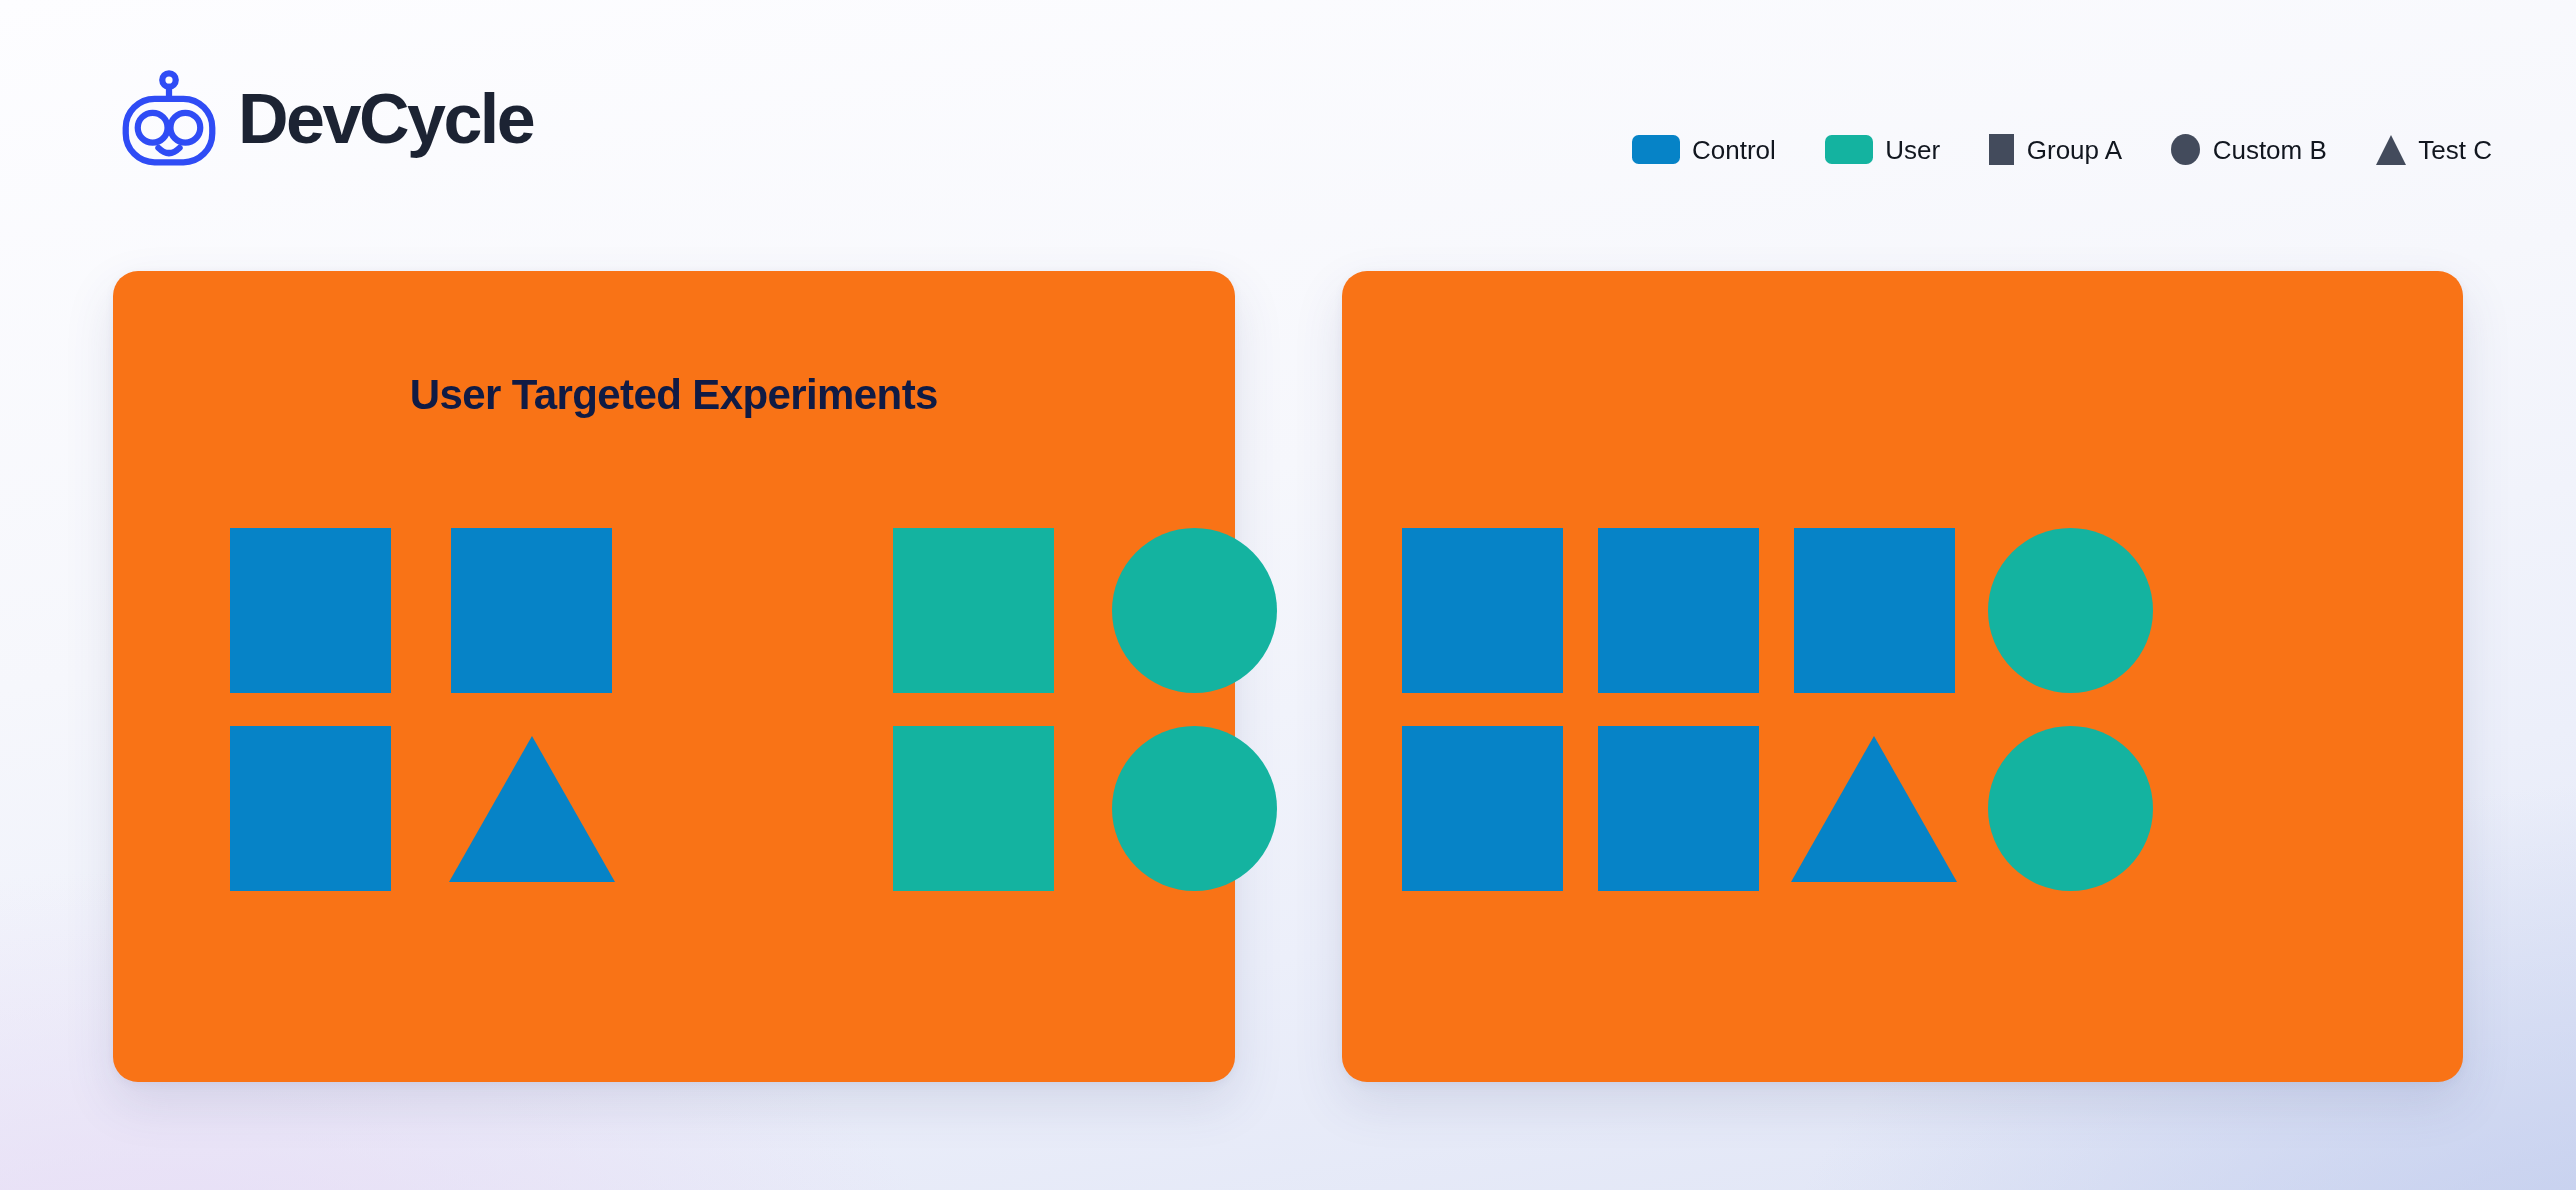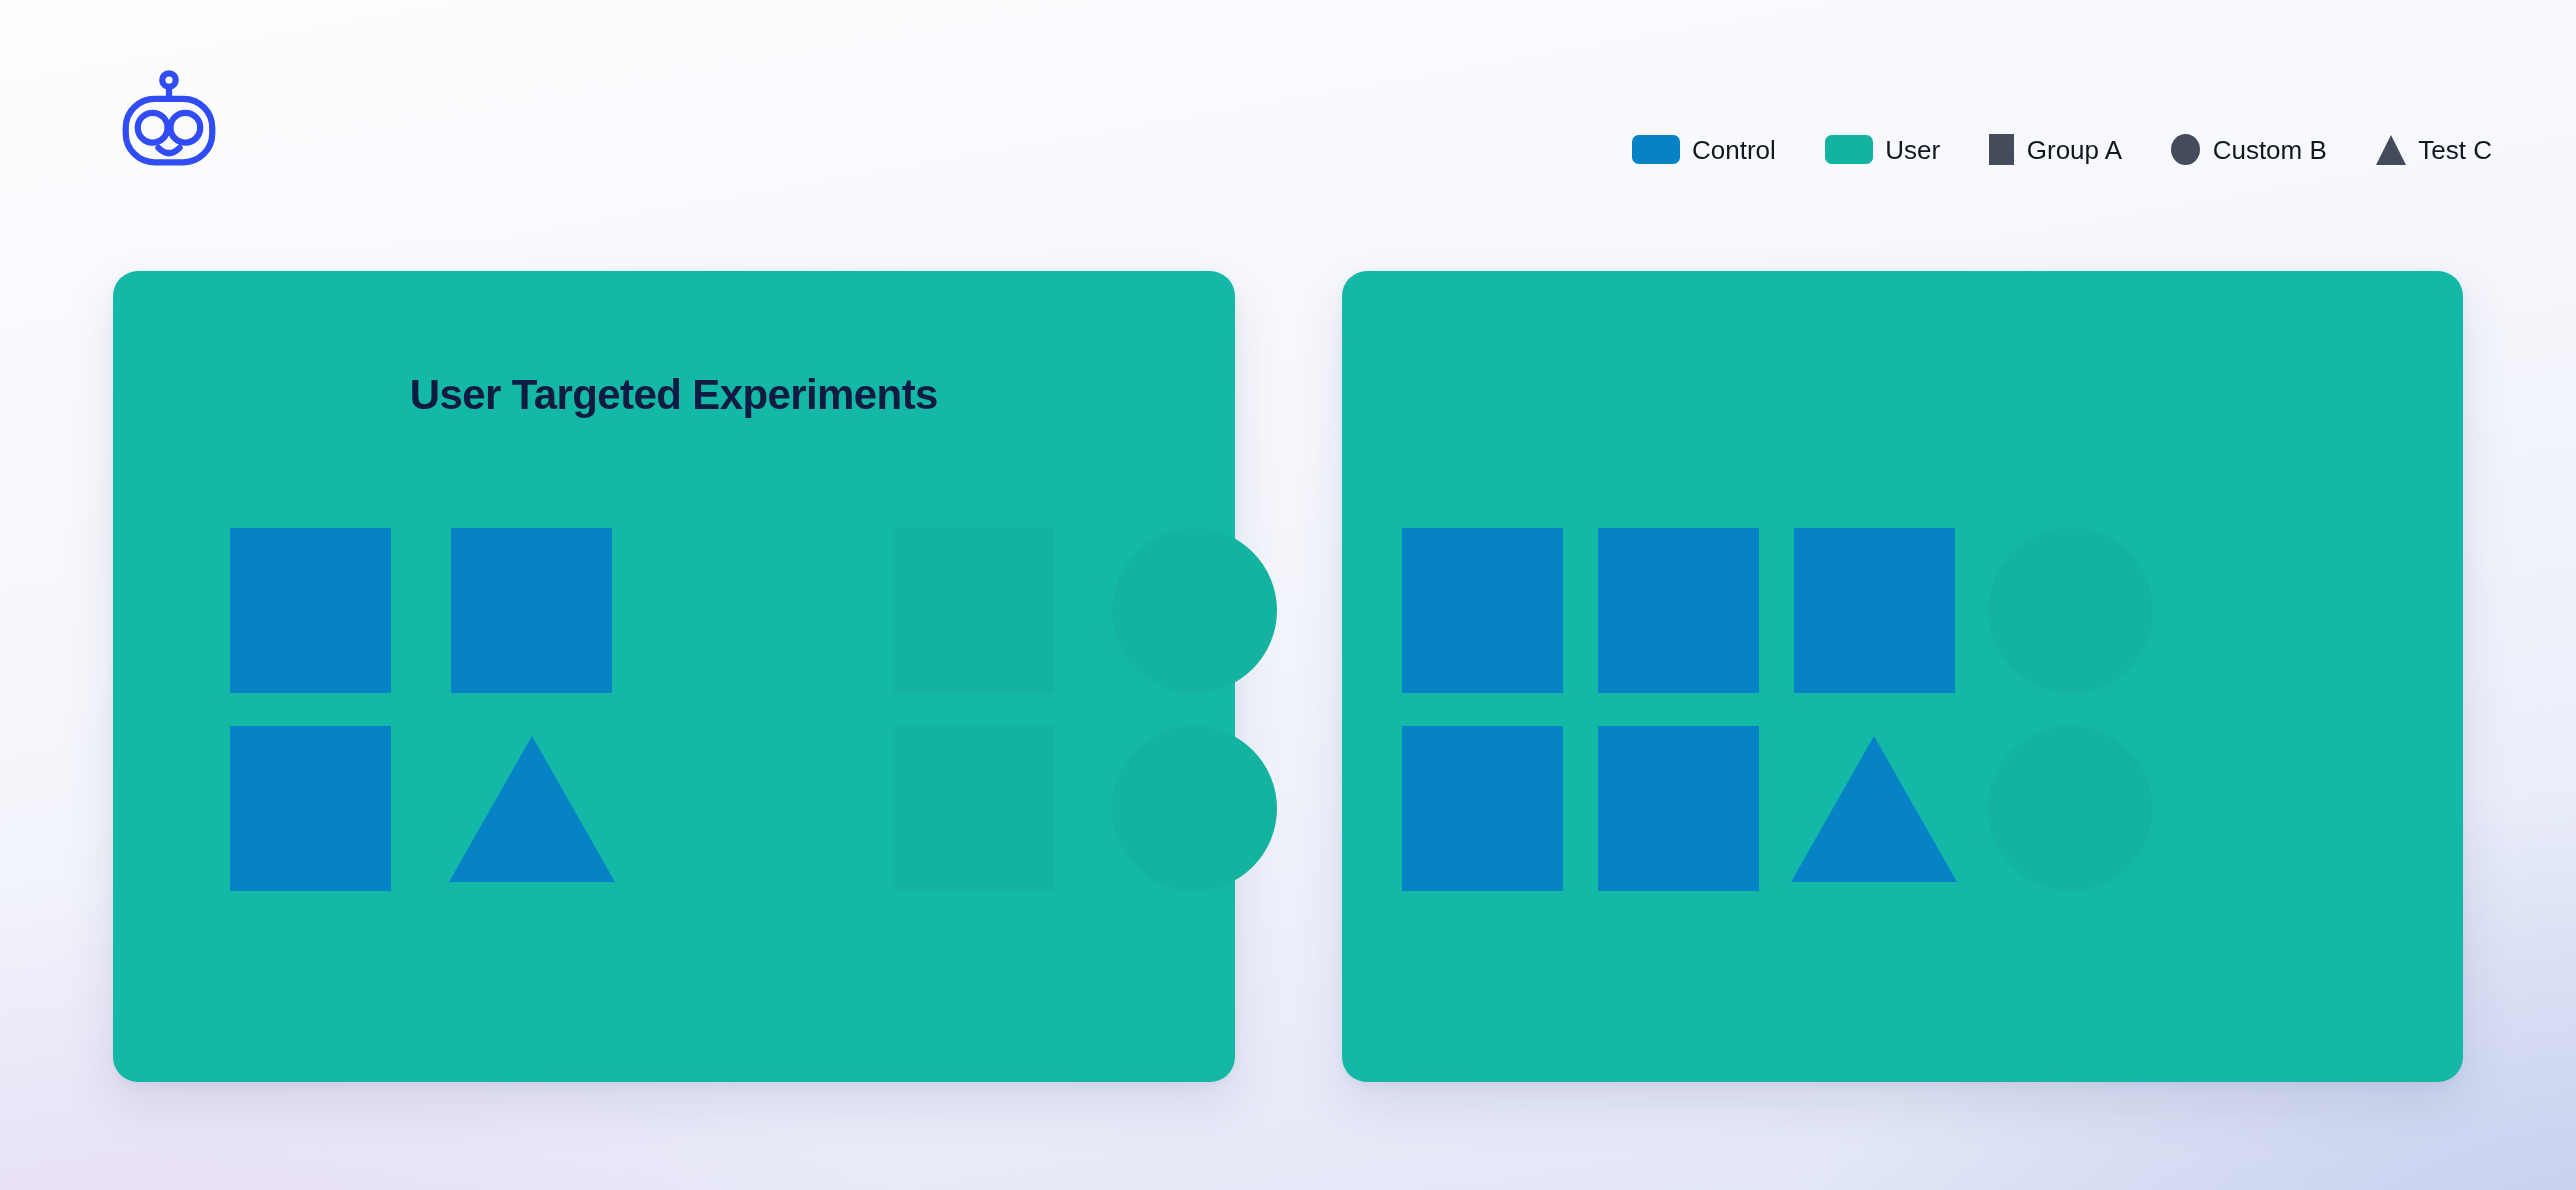--- a/index.html
+++ b/index.html
@@ -86,21 +86,21 @@
     top: 271px;
     left: 0; right: 0;
     height: 811px;
     display: flex;
     gap: 107px;
     padding: 0 113px;
   }
 
   .card {
     flex: 1 1 0;
-    background: #14b8a6;
+    background: #f97316;
     border-radius: 25px;
     box-shadow: 0 21px 50px rgba(62,70,120,0.13), 0 2.9px 9.6px rgba(62,70,120,0.06);
     position: relative;
     height: 811px;
   }
 
   .card-title {
     position: absolute;
     top: 103px;
     left: 0; right: 0;
@@ -160,20 +160,21 @@
       <svg class="brand-mark" viewBox="0 0 104 104" aria-hidden="true">
         <g fill="none" stroke="#2f4cf5" stroke-width="6.5" stroke-linecap="round" stroke-linejoin="round">
           <circle cx="52" cy="11.5" r="7"></circle>
           <line x1="52" y1="18.5" x2="52" y2="31"></line>
           <rect x="7" y="31" width="90" height="66" rx="30"></rect>
           <circle cx="35" cy="61" r="15.5"></circle>
           <circle cx="69" cy="61" r="15.5"></circle>
           <path d="M41 82 q11 11 22 0"></path>
         </g>
       </svg>
+      <span class="brand-name">DevCycle</span>
     </div>
 
     <div class="legend">
 
       <div class="legend-item">
         <span class="sw sw-rrect" style="background:#0683c7"></span>
         <span class="legend-label">Control</span>
       </div>
 
       <div class="legend-item">

